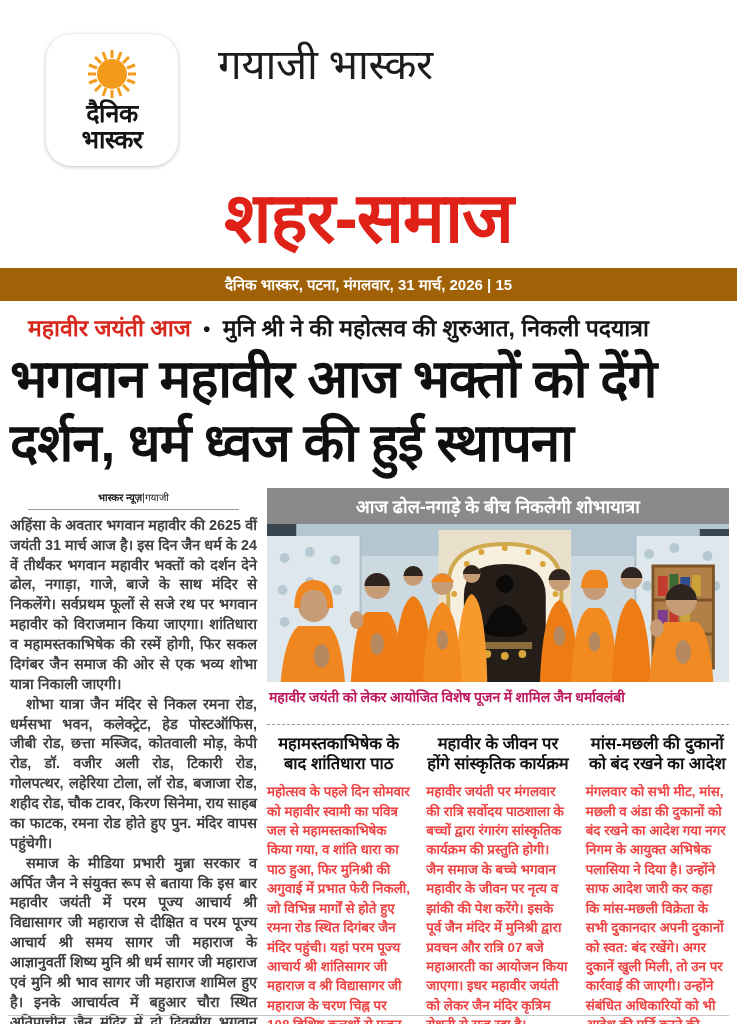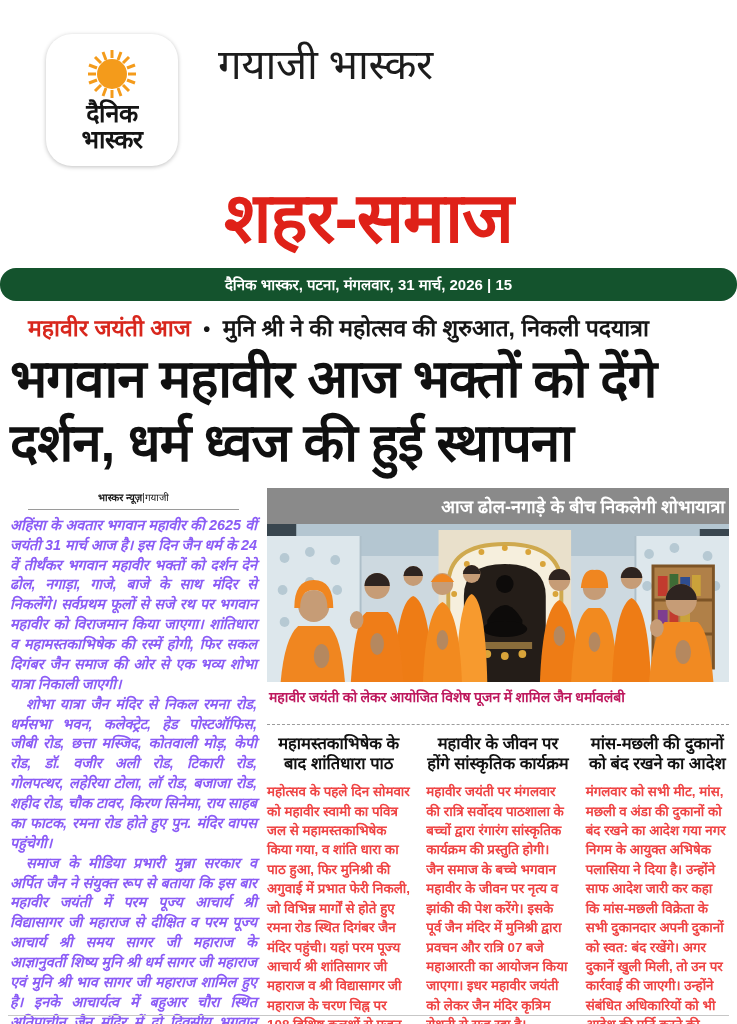--- a/index.html
+++ b/index.html
@@ -11,45 +11,45 @@
   .logo-card { width:132px; height:132px; background:#fff; border-radius:26px;
                box-shadow:0 1px 4px rgba(0,0,0,.25); display:flex; flex-direction:column;
                align-items:center; justify-content:center; flex:0 0 auto; }
   .logo-text { font-weight:bold; color:#141414; font-size:25px; line-height:1.04; text-align:center; letter-spacing:-.5px; }
   .masthead-title { font-size:42px; font-weight:normal; color:#1c1c1c; margin-left:40px; letter-spacing:-.5px; }
   .masthead-date { font-size:40px; font-weight:bold; color:#8d8d8d; margin-left:22px; letter-spacing:1px; }
 
   
   .section-name { text-align:center; color:#df2118; font-size:70px; font-weight:bold;
                   letter-spacing:-1px; margin-top:8px; line-height:1.05; }
-  .dateline-bar { margin-top:12px; background:#14532d; color:#fff; text-align:center;
-                  font-size:15px; font-weight:bold; padding:6px 0 7px;border-radius:16px; }
+  .dateline-bar { margin-top:12px; background:#a16207; color:#fff; text-align:center;
+                  font-size:15px; font-weight:bold; padding:6px 0 7px; }
 
   
   .kicker { padding:10px 10px 0 28px; font-size:23px; font-weight:bold; color:#161616; }
   .kicker .red { color:#d8271d; }
   .kicker .dot { font-size:20px; padding:0 6px; }
   .headline { padding:4px 12px 0 10px; font-size:53px; line-height:1.22; font-weight:bold;
               color:#101010; letter-spacing:-1px; }
 
   
   .content { display:flex; padding:12px 8px 0 10px; gap:10px; }
   .col-left { width:247px; flex:0 0 auto; }
   .byline { text-align:center; font-size:10px; color:#1a1a1a; padding-bottom:5px;
             border-bottom:1px solid #9a9a9a; margin:2px 18px 6px; }
   .byline b { font-weight:bold; }
-  .body-text p { font-size:14.4px; line-height:1.38; font-weight:600; color:#8b5cf6;
-                 text-align:justify; text-justify:inter-word;font-style:italic; }
+  .body-text p { font-size:14.4px; line-height:1.38; font-weight:600; color:#404040;
+                 text-align:justify; text-justify:inter-word; }
   .body-text p + p { text-indent:16px; }
 
   .col-right { flex:1; display:flex; flex-direction:column; }
 
   
   .photo-block { width:100%; }
-  .photo-bar { background:#8a8a8a; color:#fff; text-align:right; font-size:18px;
+  .photo-bar { background:#8a8a8a; color:#fff; text-align:center; font-size:18px;
                font-weight:bold; padding:6px 4px; }
   .photo-frame { width:100%; height:158px; display:block; }
   .photo-caption { font-size:14px; font-weight:bold; color:#be185d; padding:5px 2px 4px;font-family:Liberation Serif, serif; }
 
   
   .sub-cols { display:flex; gap:16px; border-top:1px dashed #9b9b9b; margin-top:14px; padding-top:8px; }
   .sub-article { flex:1; }
   .sub-article h3 { font-size:16.5px; line-height:1.25; font-weight:bold; text-align:center;
                     color:#111; margin-bottom:8px; }
   .sub-article p { font-size:13.4px; line-height:1.45; font-weight:600; color:#ef4444; }

